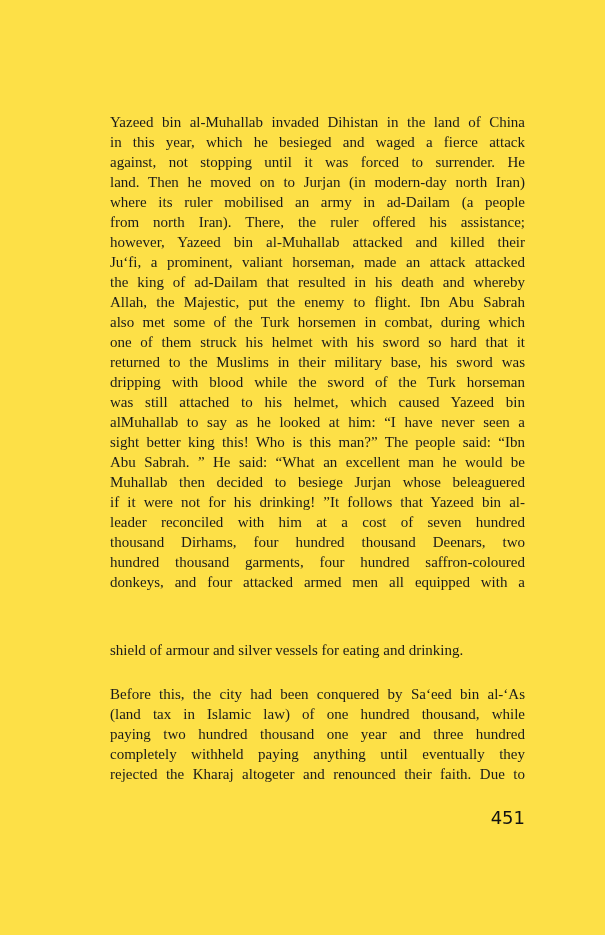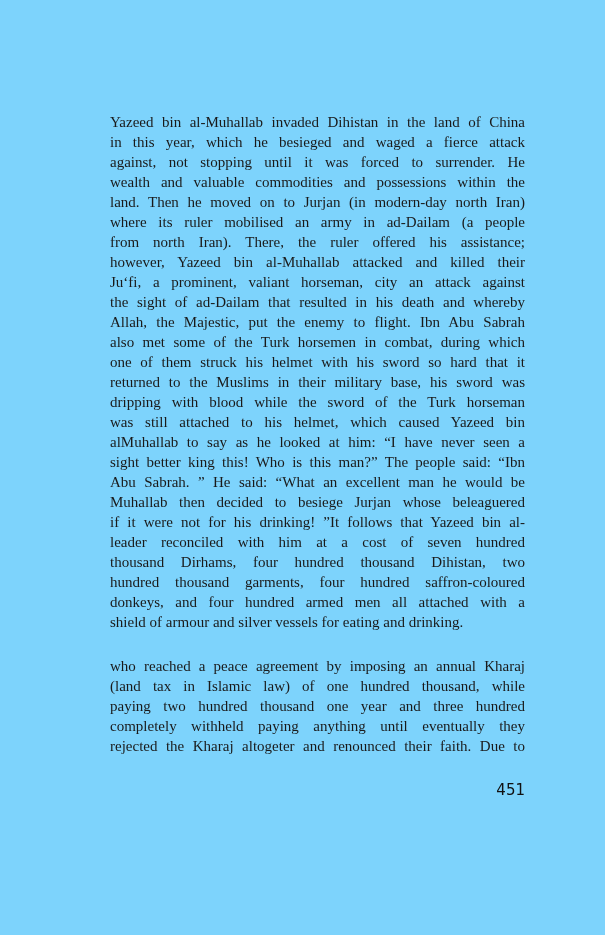--- a/index.html
+++ b/index.html
@@ -4,21 +4,21 @@
 <style>
   html, body {
     margin: 0;
     padding: 0;
     background: #ffffff;
   }
   .page {
     position: relative;
     width: 605px;
     height: 935px;
-    background: #7dd3fc;
+    background: #fde047;
     overflow: hidden;
   }
   .text-block {
     position: absolute;
     left: 110px;
     top: 112px;
     width: 415px;
     font-family: "Liberation Serif", "DejaVu Serif", serif;
     font-size: 15px;
     color: #1a1a1a;
@@ -31,67 +31,67 @@
     height: 20px;
     line-height: 20px;
     overflow: hidden;
     text-align: justify;
     text-align-last: justify;
     white-space: normal;
   }
   .line.last-left {
     text-align: center;
     text-align-last: left;
+    margin-top: 48px;
   }
   .page-number {
     margin-top: 4px;
     height: 20px;
     line-height: 20px;
     text-align: right;
     font-family: "DejaVu Sans", "Liberation Sans", sans-serif;
-    font-size: 15px;
+    font-size: 18px;
     color: #111111;
   }
 </style>
 </head>
 <body>
 
 <div class="page">
   <div class="text-block">
     <div id="paragraphs">
         <div class="paragraph">
           <div class="line">Yazeed bin al-Muhallab invaded Dihistan in the land of China</div>
           <div class="line">in this year, which he besieged and waged a fierce attack</div>
           <div class="line">against, not stopping until it was forced to surrender. He</div>
-          <div class="line">wealth and valuable commodities and possessions within the</div>
           <div class="line">land. Then he moved on to Jurjan (in modern-day north Iran)</div>
           <div class="line">where its ruler mobilised an army in ad-Dailam (a people</div>
           <div class="line">from north Iran). There, the ruler offered his assistance;</div>
           <div class="line">however, Yazeed bin al-Muhallab attacked and killed their</div>
-          <div class="line">Ju‘fi, a prominent, valiant horseman, city an attack against</div>
-          <div class="line">the sight of ad-Dailam that resulted in his death and whereby</div>
+          <div class="line">Ju‘fi, a prominent, valiant horseman, made an attack attacked</div>
+          <div class="line">the king of ad-Dailam that resulted in his death and whereby</div>
           <div class="line">Allah, the Majestic, put the enemy to flight. Ibn Abu Sabrah</div>
           <div class="line">also met some of the Turk horsemen in combat, during which</div>
           <div class="line">one of them struck his helmet with his sword so hard that it</div>
           <div class="line">returned to the Muslims in their military base, his sword was</div>
           <div class="line">dripping with blood while the sword of the Turk horseman</div>
           <div class="line">was still attached to his helmet, which caused Yazeed bin</div>
           <div class="line">alMuhallab to say as he looked at him: “I have never seen a</div>
           <div class="line">sight better king this! Who is this man?” The people said: “Ibn</div>
           <div class="line">Abu Sabrah. ” He said: “What an excellent man he would be</div>
           <div class="line">Muhallab then decided to besiege Jurjan whose beleaguered</div>
           <div class="line">if it were not for his drinking! ”It follows that Yazeed bin al-</div>
           <div class="line">leader reconciled with him at a cost of seven hundred</div>
-          <div class="line">thousand Dirhams, four hundred thousand Dihistan, two</div>
+          <div class="line">thousand Dirhams, four hundred thousand Deenars, two</div>
           <div class="line">hundred thousand garments, four hundred saffron-coloured</div>
-          <div class="line">donkeys, and four hundred armed men all attached with a</div>
+          <div class="line">donkeys, and four attacked armed men all equipped with a</div>
           <div class="line last-left">shield of armour and silver vessels for eating and drinking.</div>
         </div>
         <div class="paragraph">
-          <div class="line">who reached a peace agreement by imposing an annual Kharaj</div>
+          <div class="line">Before this, the city had been conquered by Sa‘eed bin al-‘As</div>
           <div class="line">(land tax in Islamic law) of one hundred thousand, while</div>
           <div class="line">paying two hundred thousand one year and three hundred</div>
           <div class="line">completely withheld paying anything until eventually they</div>
           <div class="line">rejected the Kharaj altogeter and renounced their faith. Due to</div>
         </div>
       </div>
     <div class="page-number">451</div>
   </div>
 </div>
 

